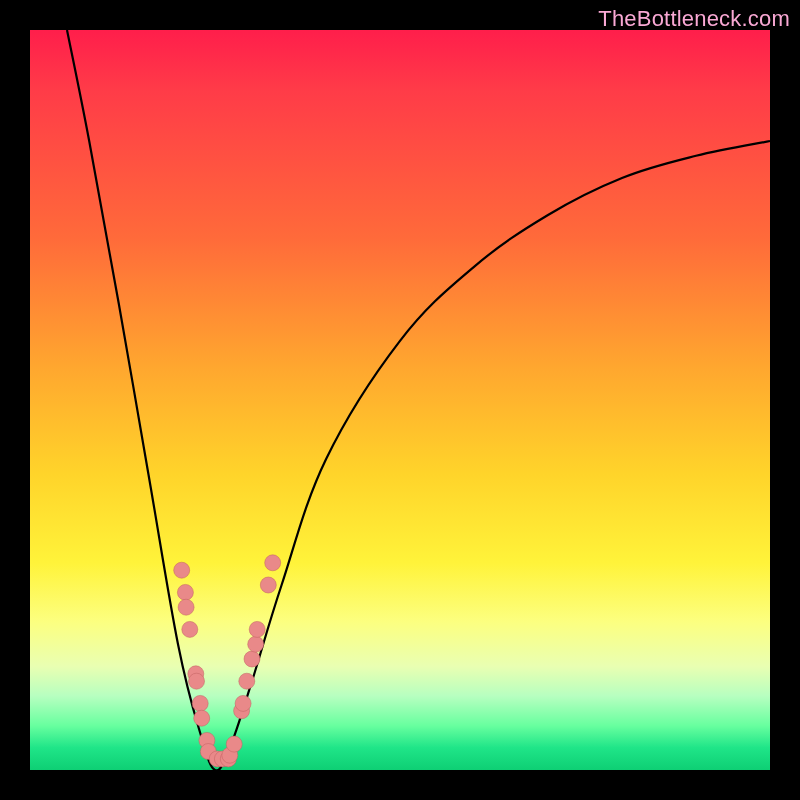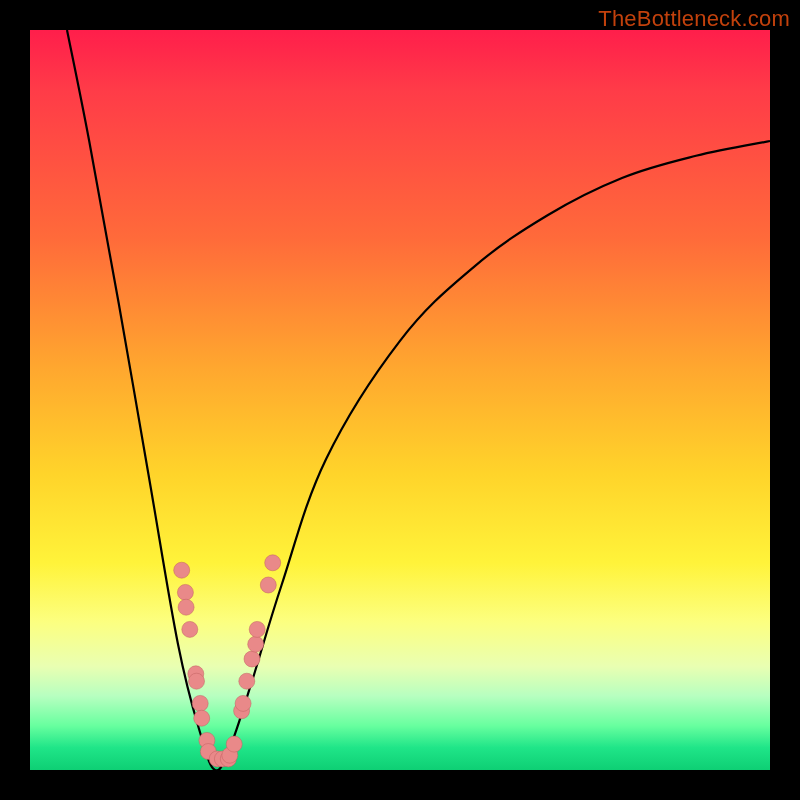--- a/index.html
+++ b/index.html
@@ -37,21 +37,21 @@
       #b7ffc0 90%,
       #68ff9f 94%,
       #1fe588 97%,
       #0ecf74 100%
     );
   }
   .watermark {
     position: absolute;
     top: 6px;
     right: 10px;
-    color: #c2410c;
+    color: #f9a8d4;
     font-size: 22px;
     font-weight: 500;
     letter-spacing: 0.2px;
     user-select: none;
   }
   svg.curve {
     position: absolute;
     left: 0;
     top: 0;
     width: 740px;

